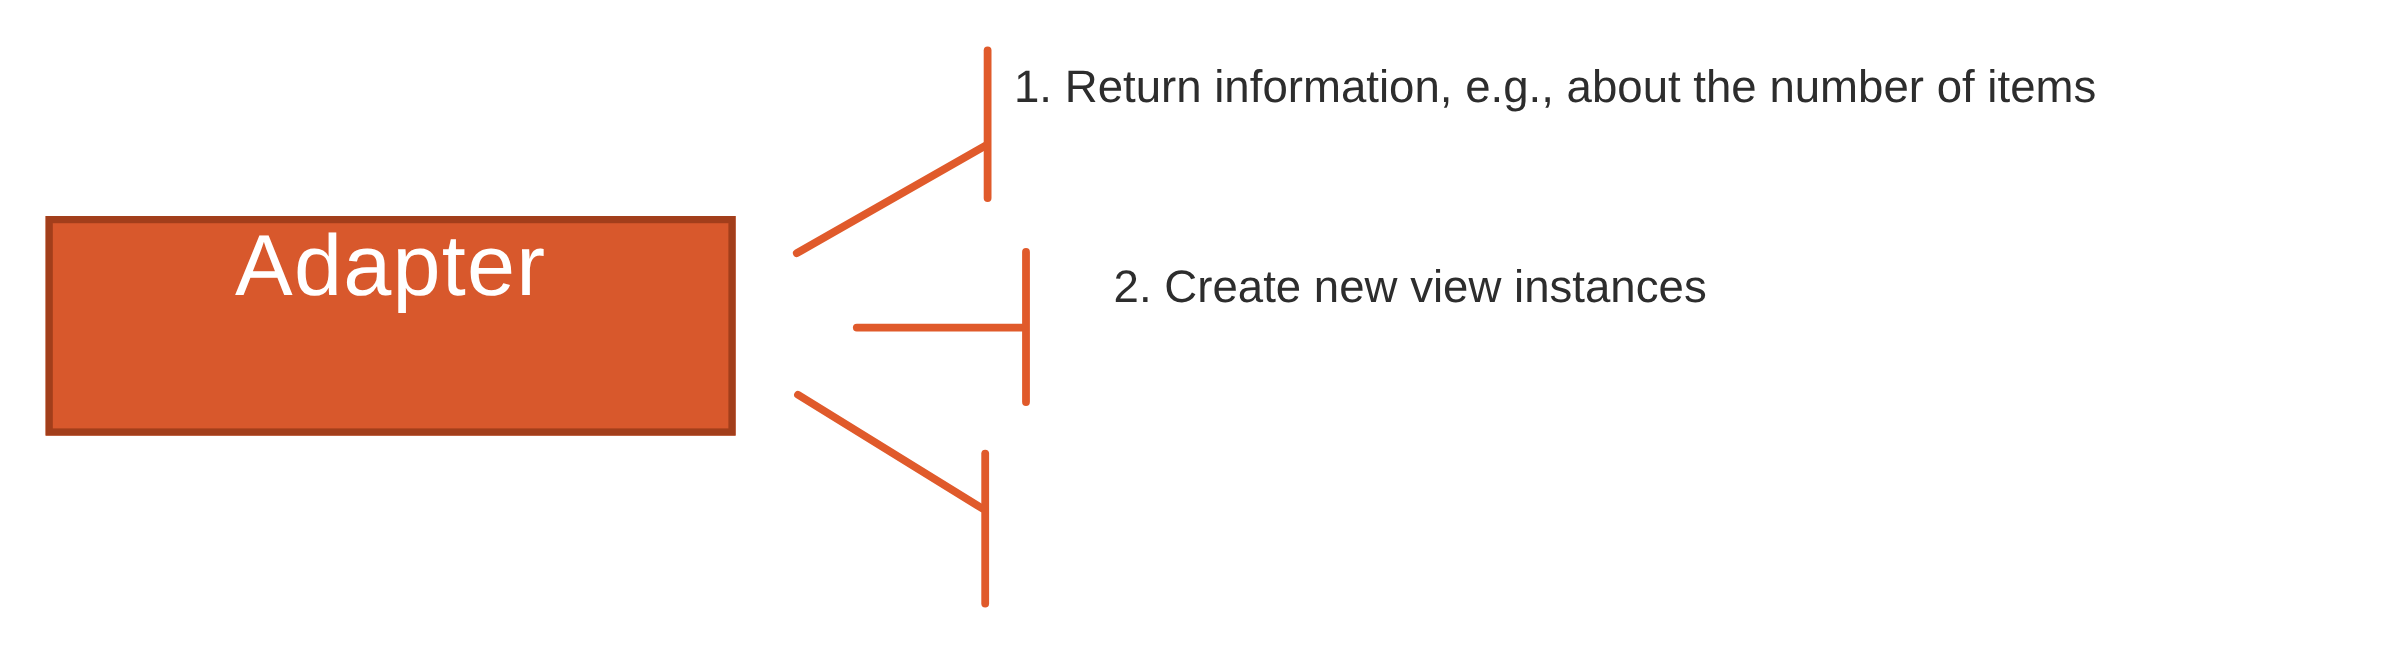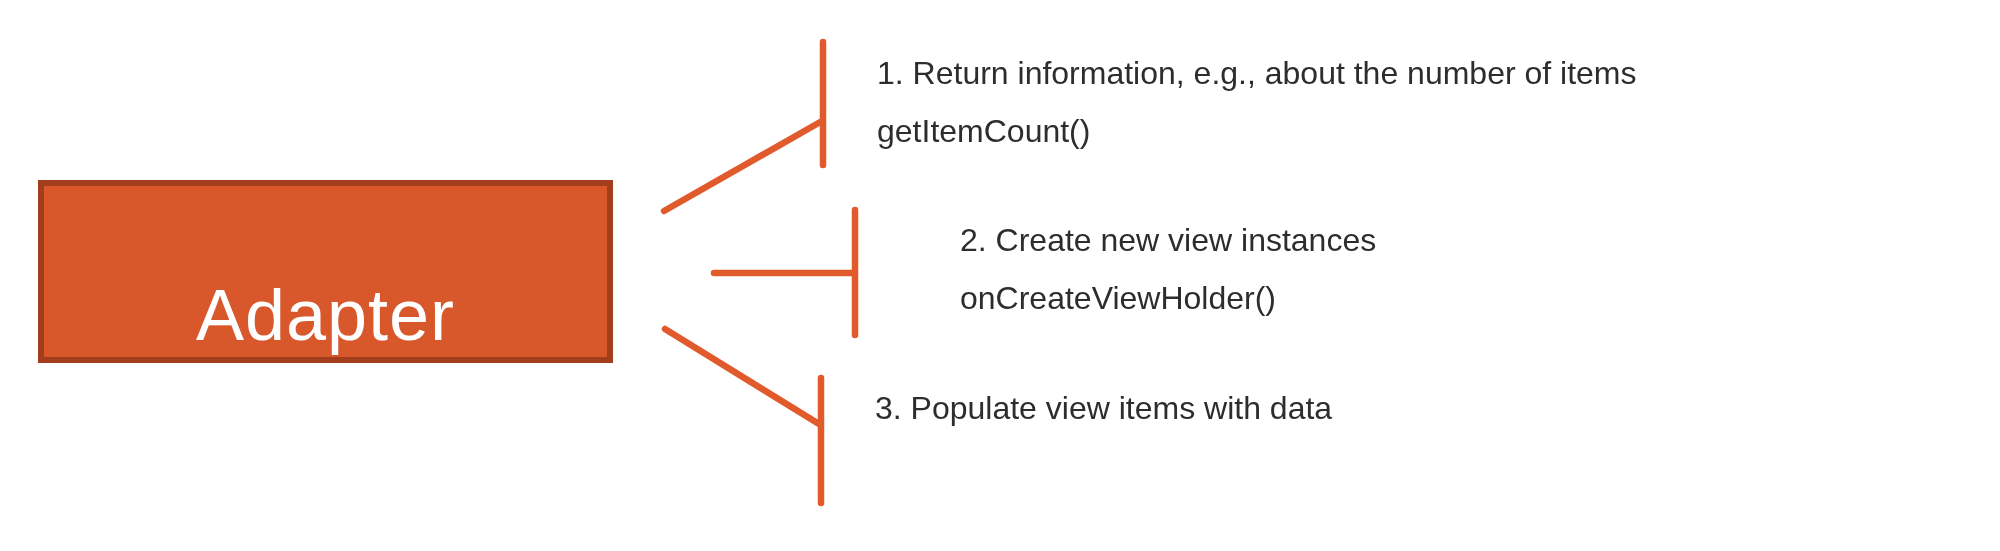--- a/index.html
+++ b/index.html
@@ -27,21 +27,21 @@
   }
   .adapter-box {
     position: absolute;
     left: 38px;
     top: 180px;
     width: 575px;
     height: 183px;
     background: var(--box-fill);
     border: 6px solid var(--box-border);
     display: flex;
-    align-items: flex-end;
+    align-items: flex-start;
     justify-content: center;
   }
   .adapter-box .label {
     color: var(--node-label);
     font-size: 72px;
     font-weight: 300;
     letter-spacing: 1px;
     line-height: 1;
     padding-bottom: 6px;
   }
@@ -54,25 +54,24 @@
     pointer-events: none;
   }
   svg.connectors line {
     stroke: var(--connector);
     stroke-width: 6.5;
     stroke-linecap: round;
   }
   .branch-text {
     position: absolute;
     color: var(--text);
-    font-size: 32px;
+    font-size: 38px;
     font-weight: 300;
     line-height: 58px;
     white-space: nowrap;
-    margin-left: 32px;
   }
 </style>
 </head>
 <body>
 
 <div class="canvas">
 
   <div class="adapter-box">
     <span class="label">Adapter</span>
   </div>
@@ -84,25 +83,22 @@
 
     <line x1="714" y1="273" x2="852" y2="273"></line>
     <line x1="855" y1="210" x2="855" y2="335"></line>
 
     <line x1="665" y1="329" x2="819" y2="424"></line>
     <line x1="821" y1="378" x2="821" y2="503"></line>
   </svg>
 
   <div class="branch-text" style="left:845px; top:44px;">
     <div>1. Return information, e.g., about the number of items</div>
-    <div>getItemCount()</div>
   </div>
 
   <div class="branch-text" style="left:928px; top:211px;">
     <div>2. Create new view instances</div>
-    <div>onCreateViewHolder()</div>
   </div>
 
   <div class="branch-text" style="left:843px; top:379px;">
-    <div>3. Populate view items with data</div>
   </div>
 
 </div>
 
 </body></html>

